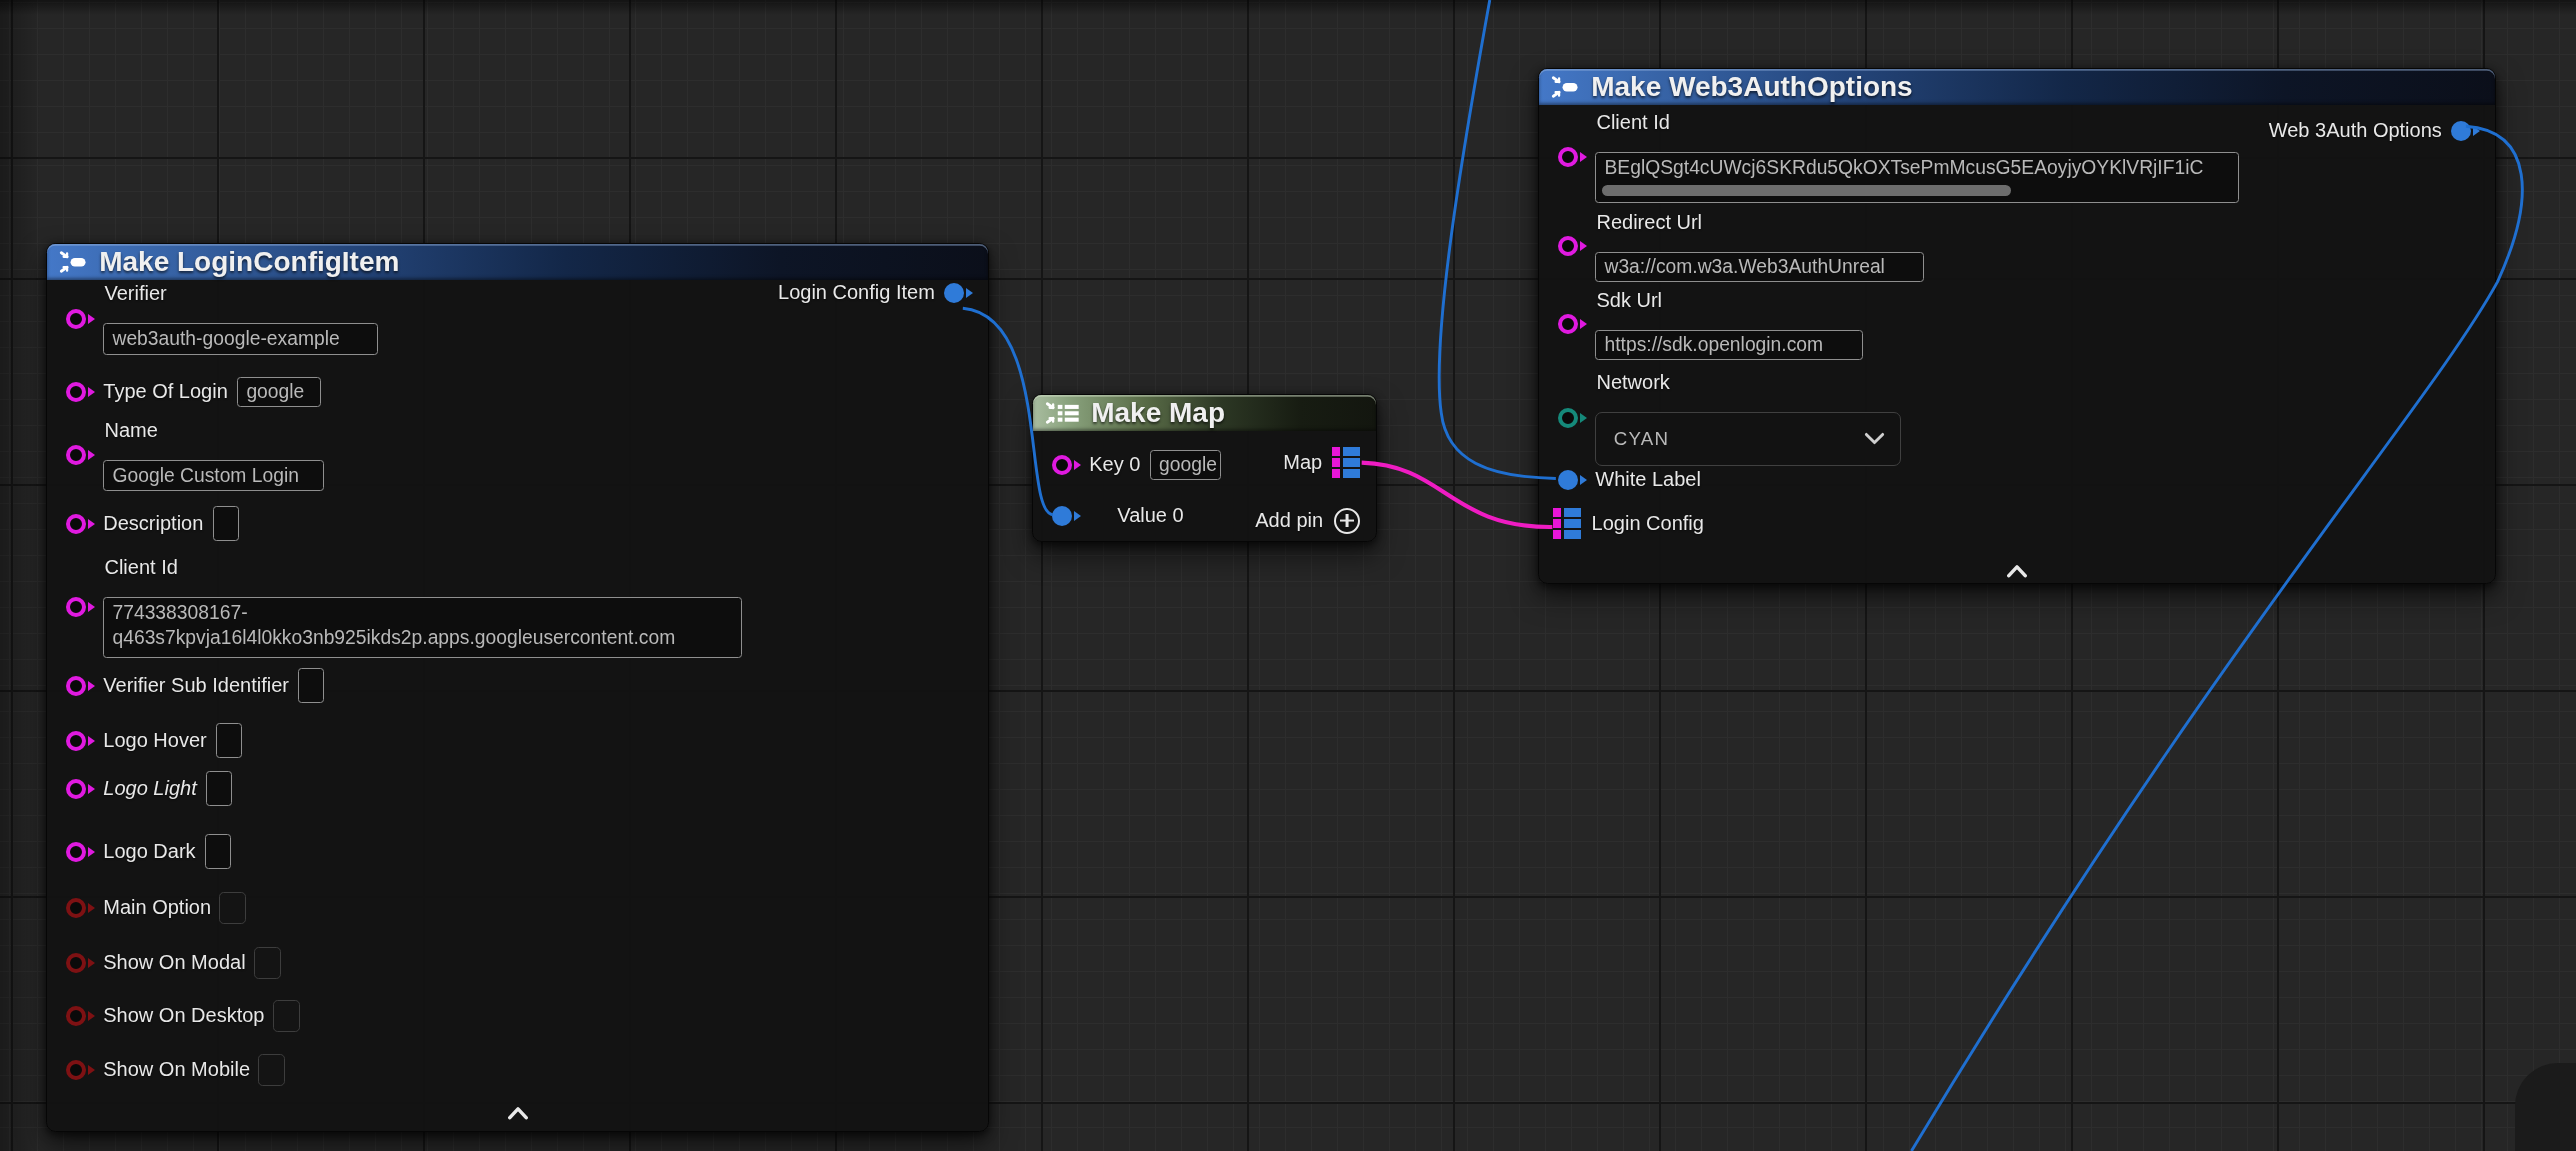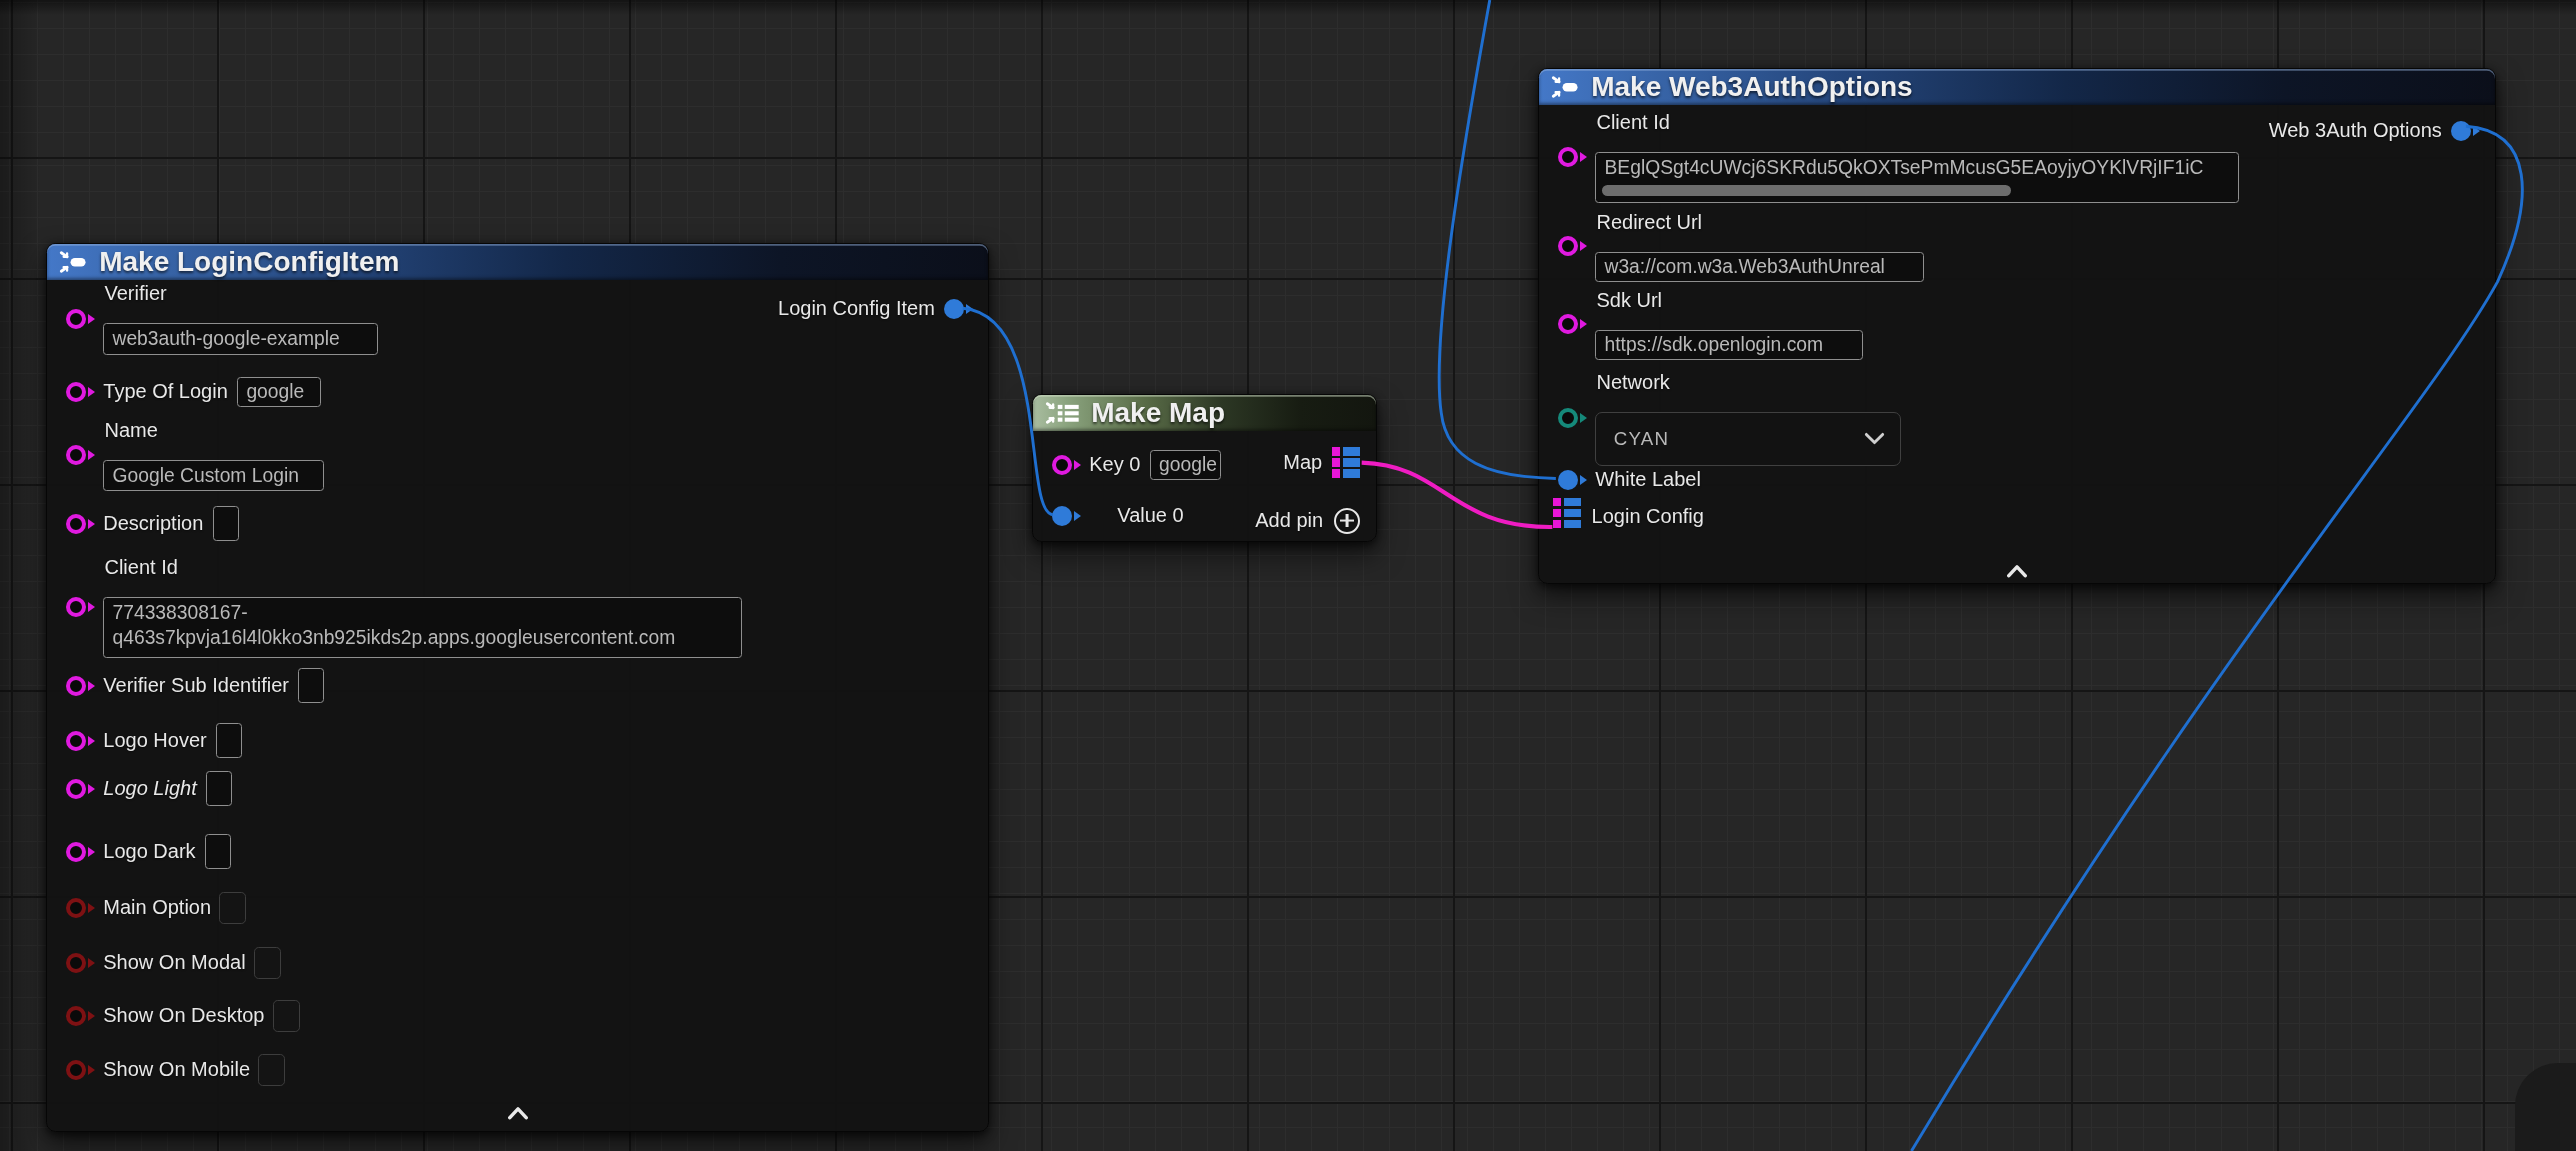--- a/index.html
+++ b/index.html
@@ -81,21 +81,21 @@
       <svg width="30" height="26" viewBox="0 0 52 44">
         <path d="M4 6 L14 13" stroke="#fff" stroke-width="5" stroke-linecap="round"></path>
         <path d="M14 13 L8 13 M14 13 L14 7" stroke="#fff" stroke-width="4" stroke-linecap="round"></path>
         <path d="M4 38 L14 31" stroke="#fff" stroke-width="5" stroke-linecap="round"></path>
         <path d="M14 31 L8 31 M14 31 L14 37" stroke="#fff" stroke-width="4" stroke-linecap="round"></path>
         <rect x="20" y="15" width="26" height="15" rx="7.5" fill="#fff"></rect>
       </svg>
       <span class="title">Make LoginConfigItem</span>
     </div>
 
-    <div class="row out" style="top:44px;">
+    <div class="row out" style="top:28px;">
       <span class="lbl">Login Config Item</span>
       <span class="pin filled" style="--pc:#2f7bd9;">
           <span class="c"></span>
           <span class="a"></span>
         </span>
     </div>
 
     <div class="row" style="top:44px;height:61px;">
       <span class="pin ring" style="--pc:#e01ae0;">
           <span class="c"></span>
@@ -355,21 +355,21 @@
     </div>
 
     <div class="row" style="top:390px;">
       <span class="pin filled" style="--pc:#2f7bd9;">
           <span class="c"></span>
           <span class="a"></span>
         </span>
       <span class="lbl">White Label</span>
     </div>
 
-    <div class="row" style="top:418px;left:14px;align-items:flex-end;">
+    <div class="row" style="top:434px;left:14px;">
       <span class="mapicon">
         <span class="r">
             <span class="k"></span>
             <span class="v"></span>
           </span>
         <span class="r">
             <span class="k"></span>
             <span class="v"></span>
           </span>
         <span class="r">

